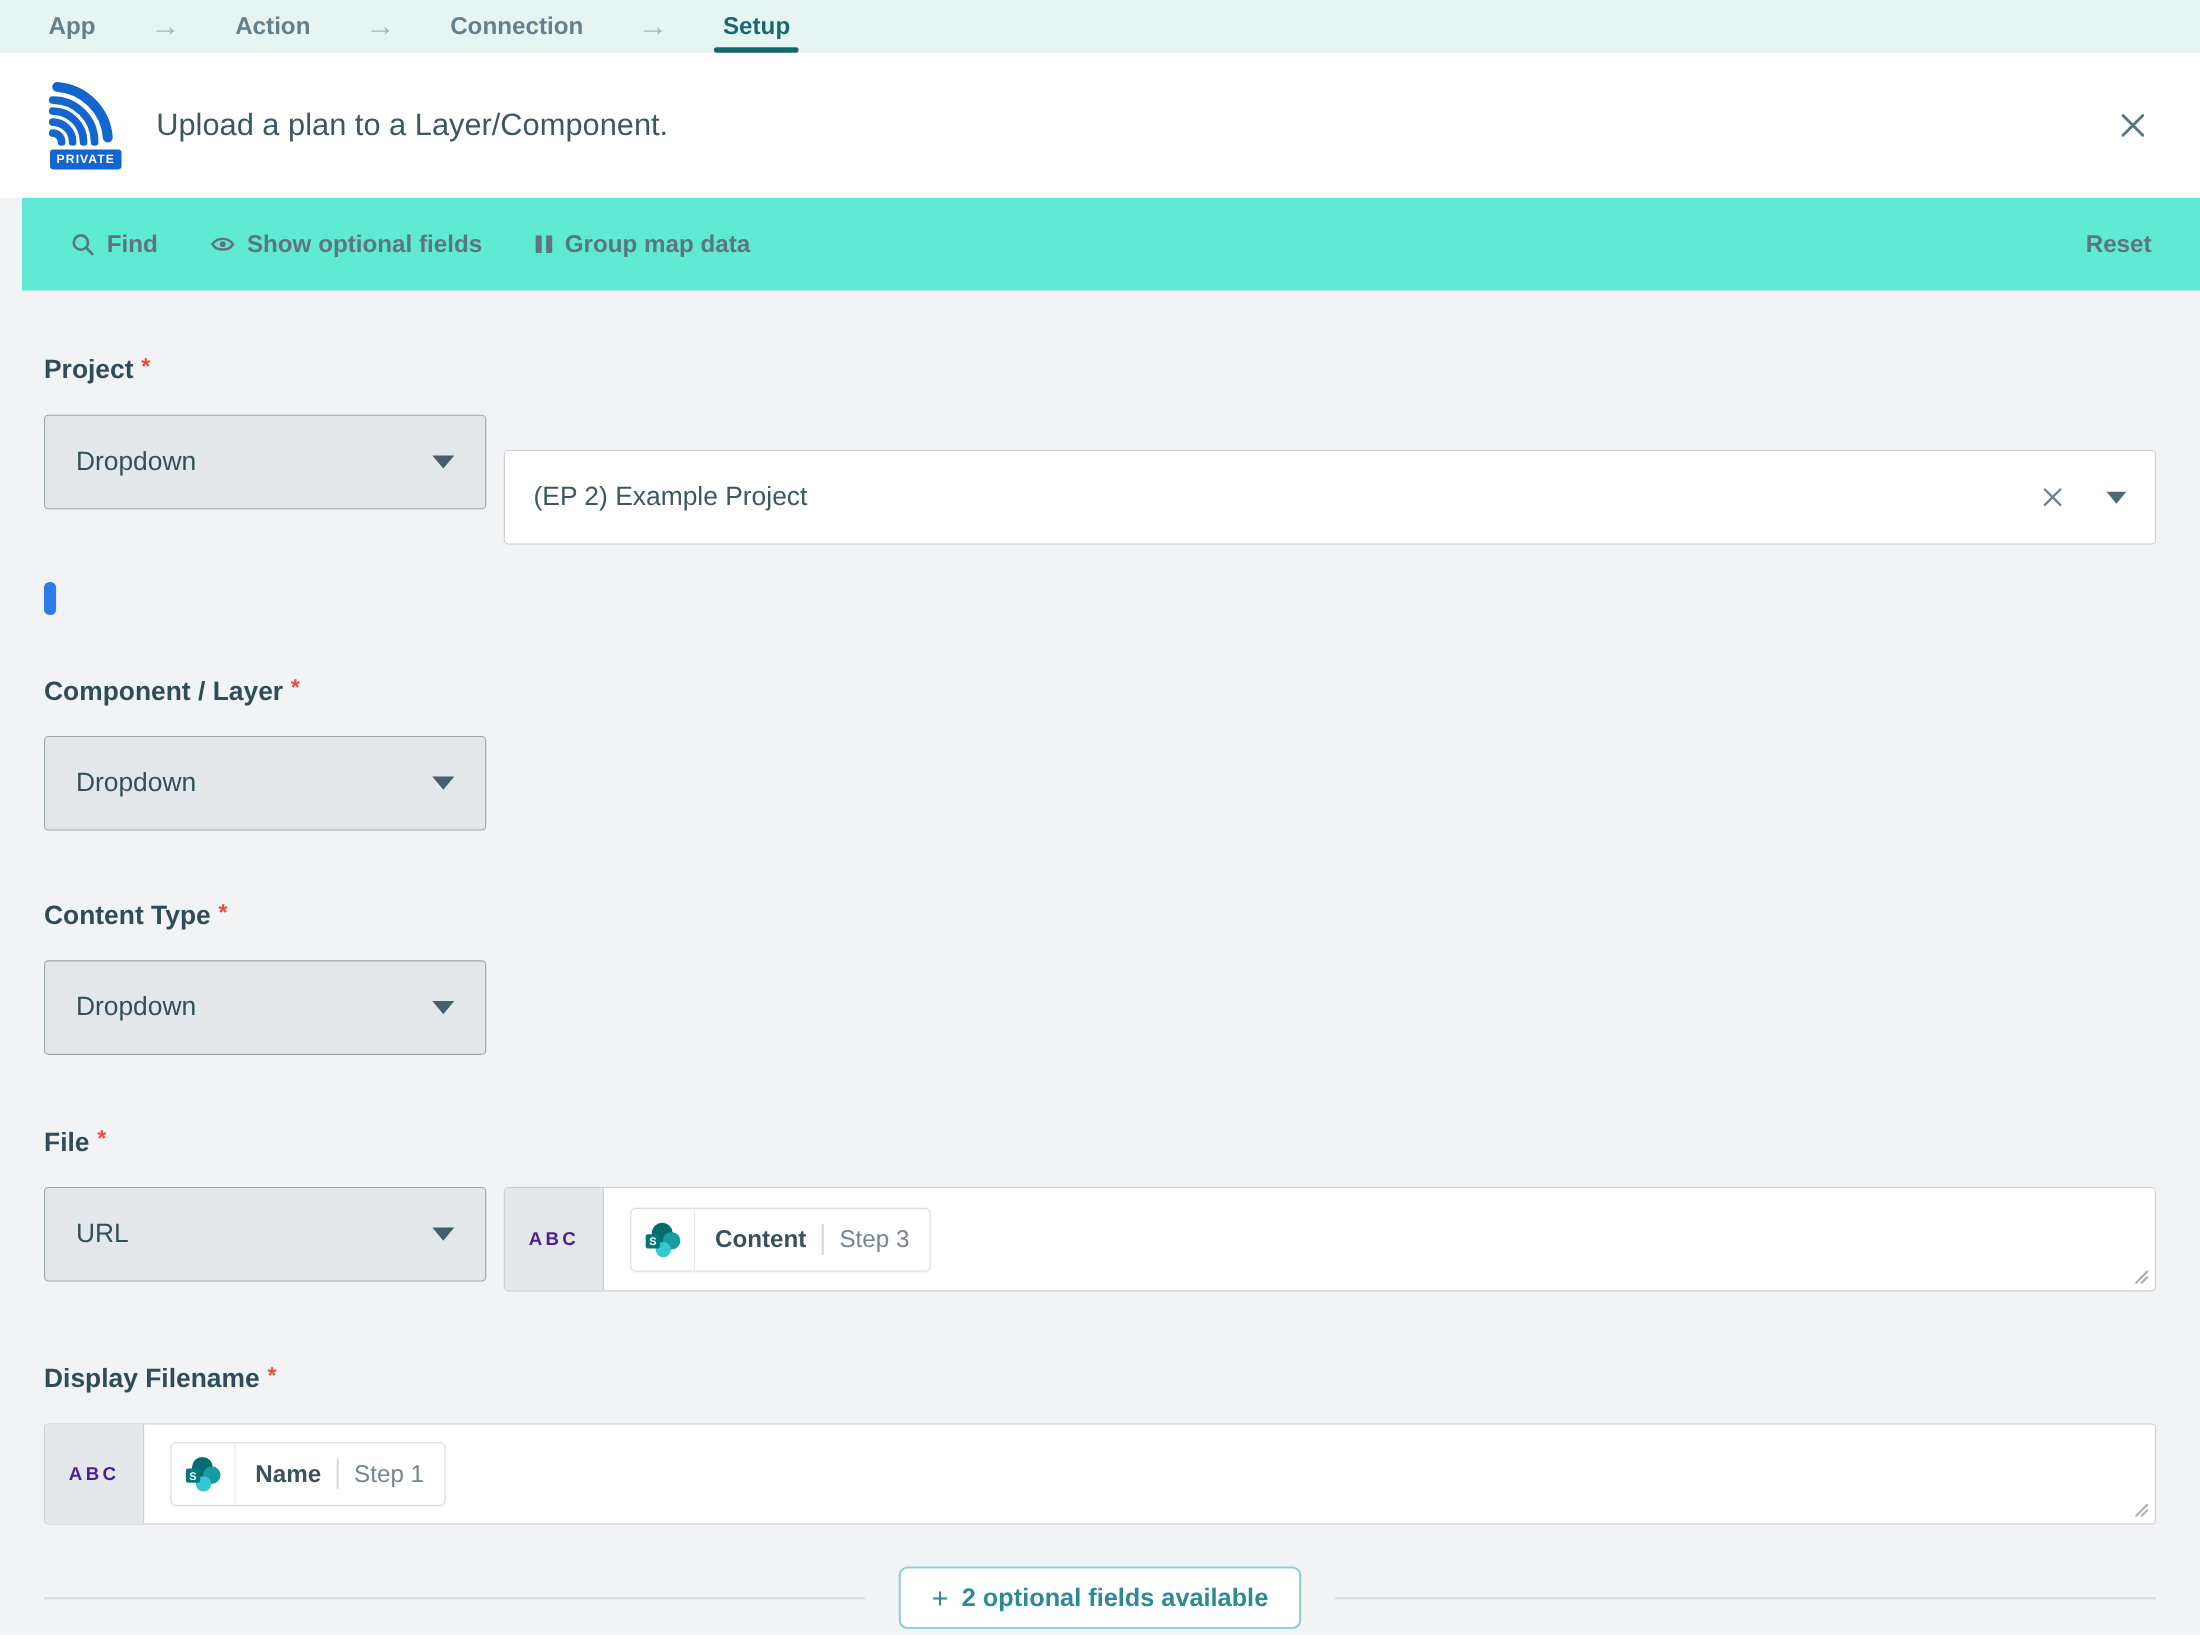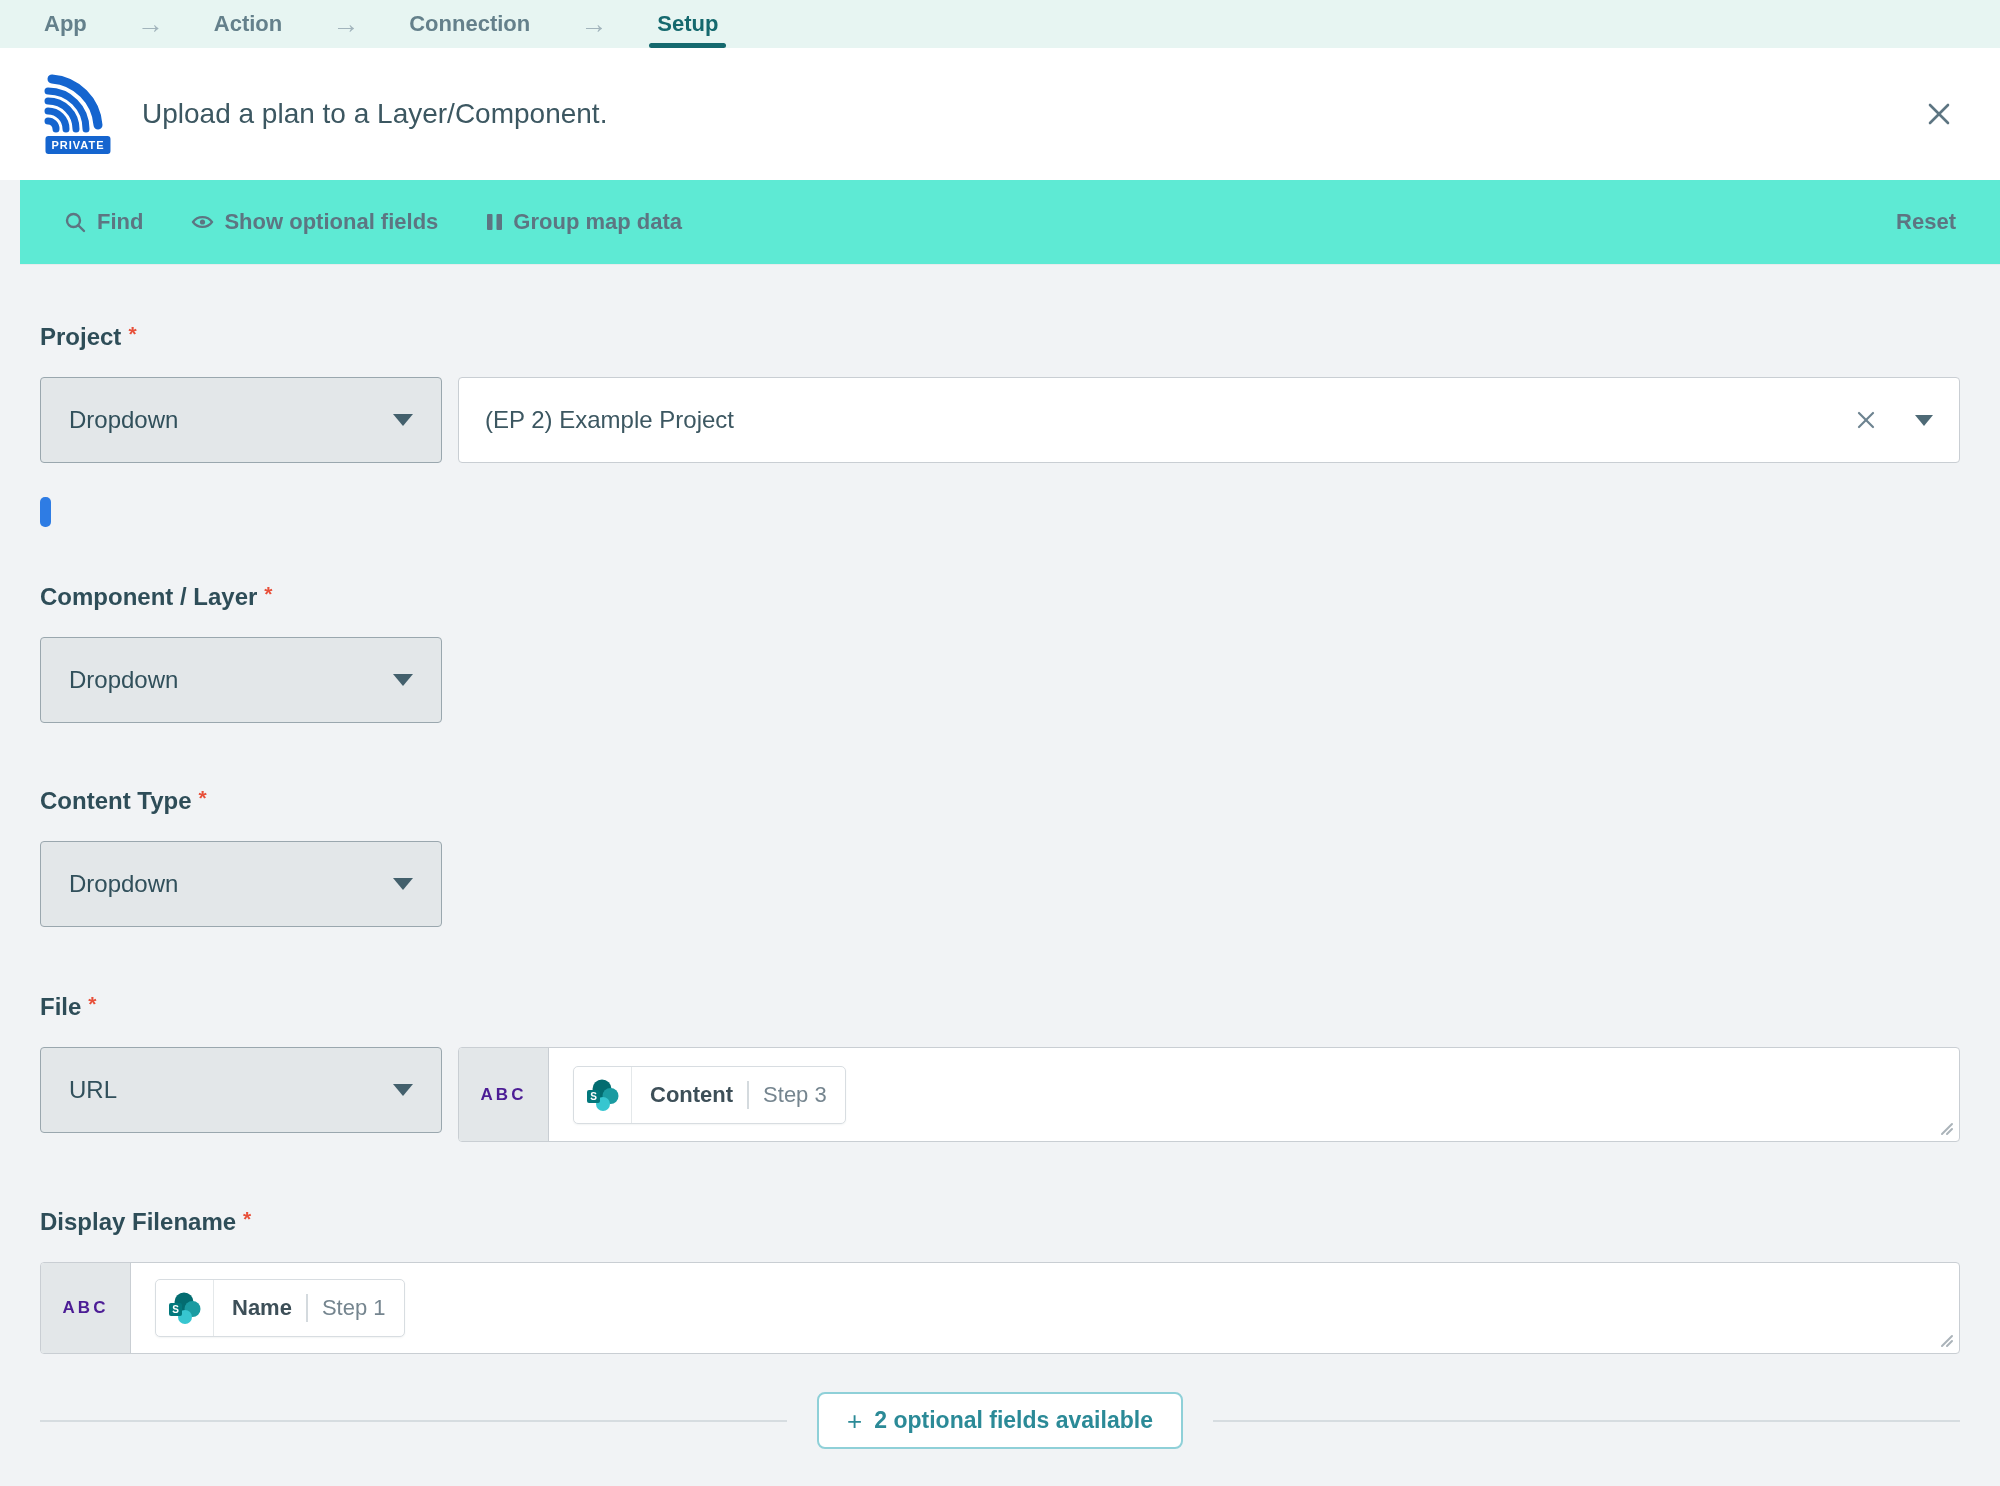--- a/index.html
+++ b/index.html
@@ -28,21 +28,21 @@
   .reset-btn { margin-left:auto; cursor:pointer; }
 
   
   .form-body { flex:1; background:#f1f3f5; padding:58px 40px 15px; }
   .field-label { display:flex; align-items:flex-start; gap:7px; font-size:24px; font-weight:700; color:#2e4d58; margin-bottom:26px; }
   .req { color:#e8503a; font-size:21px; line-height:1; margin-top:0; }
   .row { display:flex; gap:16px; }
   .mode-select { width:402px; flex:none; height:86px; background:#e3e7e9; border:1px solid #9aa7ae; border-radius:4px; display:flex; align-items:center; justify-content:space-between; padding:0 28px; font-size:24px; color:#31505b; cursor:pointer; }
   .caret { width:0; height:0; border-left:10px solid transparent; border-right:10px solid transparent; border-top:12px solid #43606c; }
   .caret.small { border-left:9px solid transparent; border-right:9px solid transparent; border-top:11px solid #4e6a76; }
-  .combo { flex:1; height:86px; background:#ffffff; border:1px solid #c9ced3; border-radius:4px; display:flex; align-items:center; padding:0 26px; font-size:24px; color:#3c5761; cursor:pointer; }
+  .combo { flex:1; height:86px; background:#ffffff; border:1px solid #c9ced3; border-radius:4px; display:flex; align-items:center; padding:0 26px; font-size:24px; color:#3c5761; cursor:pointer;margin-top:32px; }
   .combo-value { flex:1; }
   .combo-clear { background:none; border:none; padding:0; margin-right:36px; cursor:pointer; display:flex; align-items:center; }
   .blue-bar { width:11px; height:30px; border-radius:5px; background:#2e7ce4; margin-top:34px; }
   .spacer-56 { margin-top:56px; }
   .spacer-64 { margin-top:64px; }
   .spacer-66 { margin-top:66px; }
 
   .text-input { flex:1; background:#ffffff; border:1px solid #c9ced3; border-radius:4px; display:flex; position:relative; min-height:95px; overflow:hidden; }
   .prefix { width:90px; flex:none; background:#e3e7e9; border-right:1px solid #c9ced3; display:flex; align-items:center; justify-content:center; font-size:17px; font-weight:700; letter-spacing:3px; color:#4c1d95; }
   .input-area { flex:1; display:flex; align-items:center; padding:16px 24px; cursor:text; }

